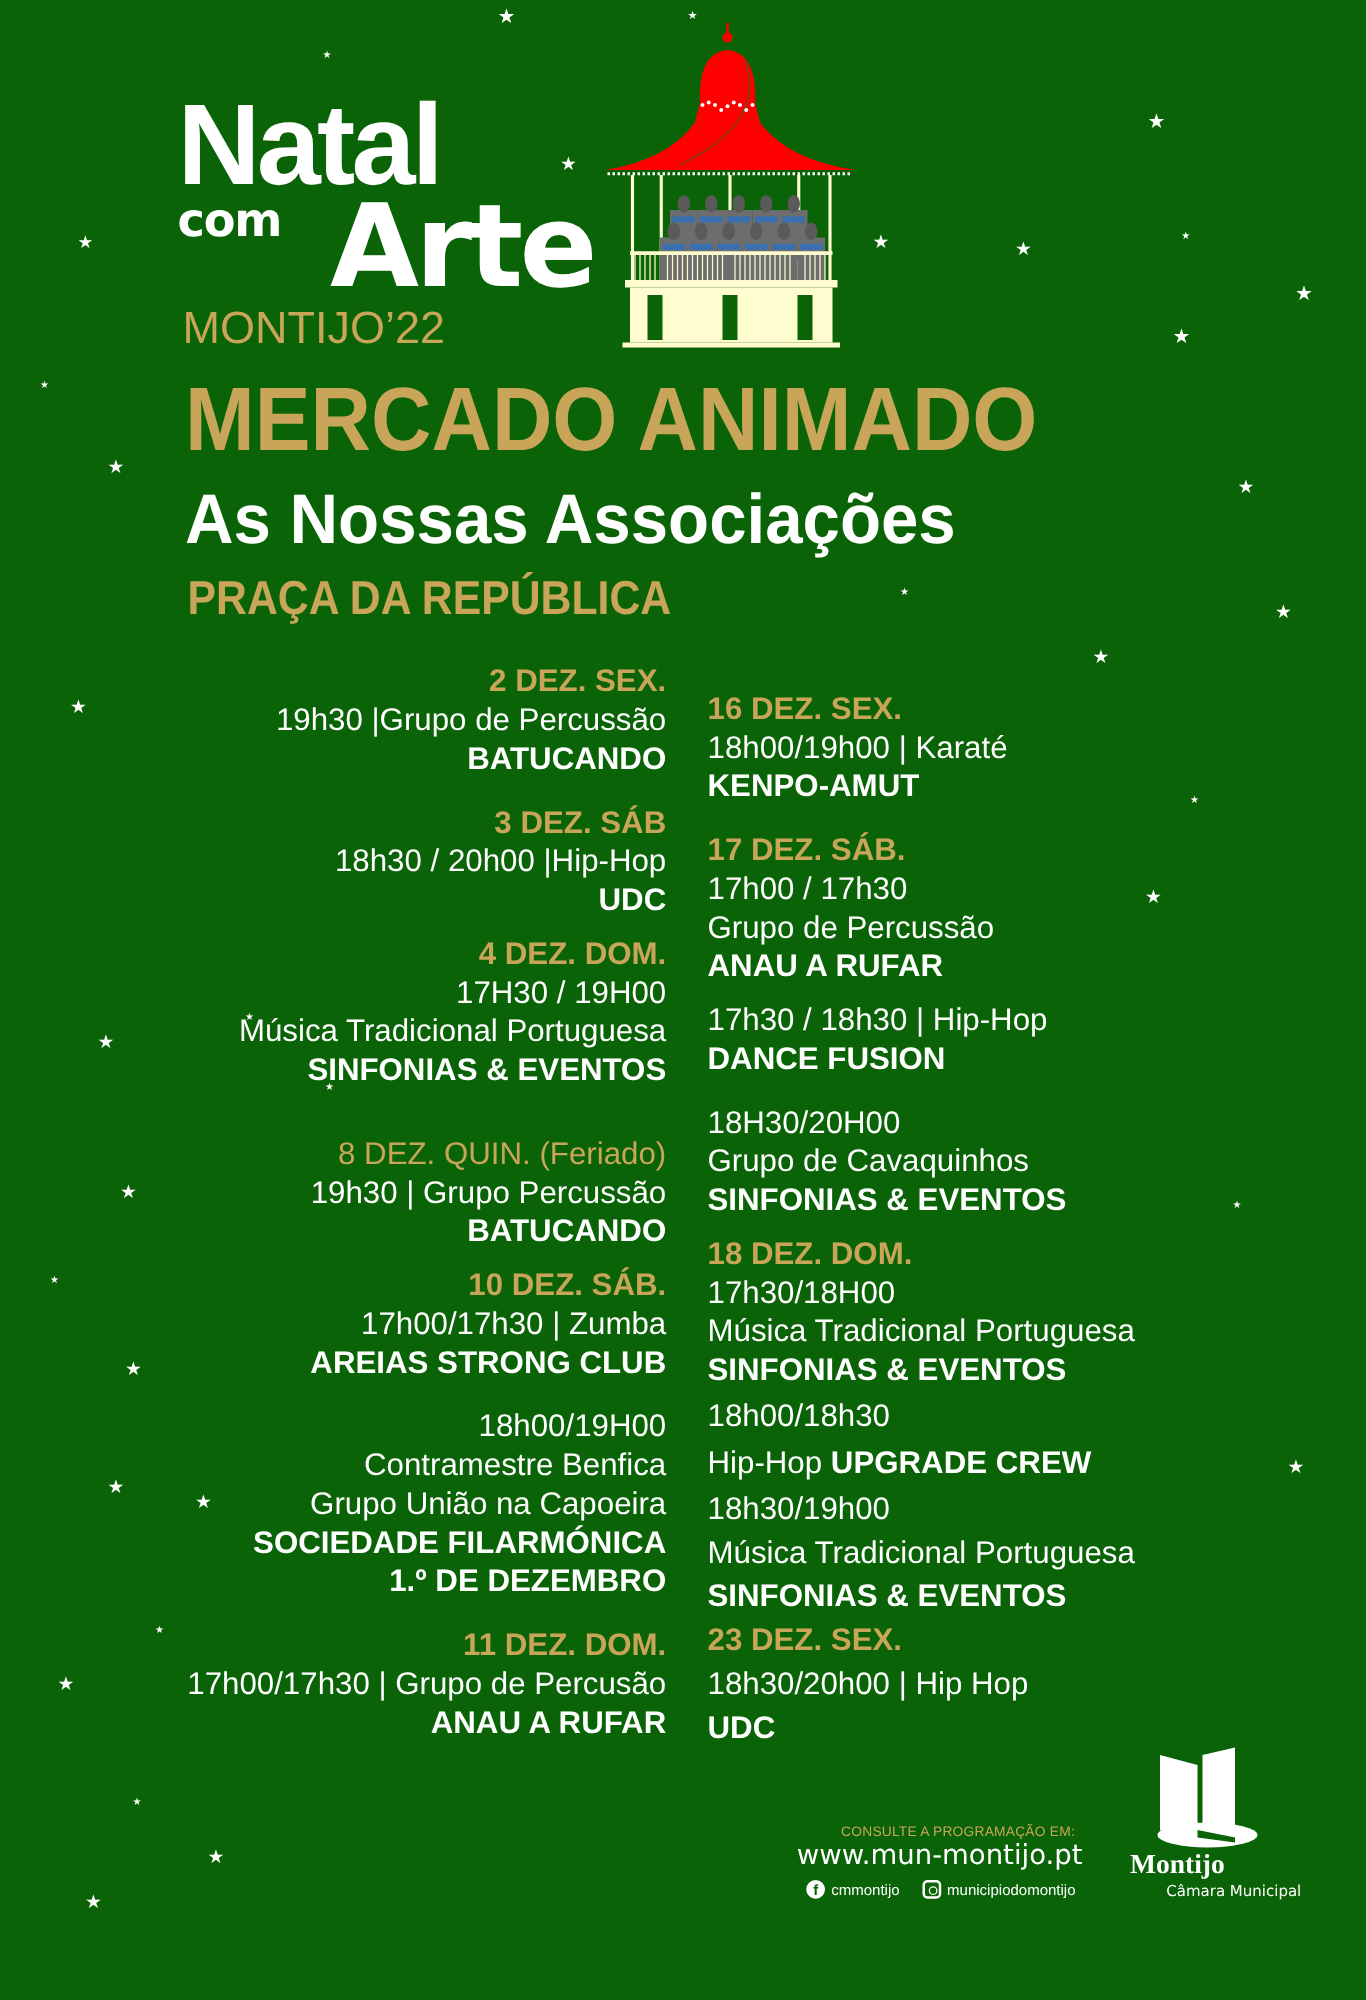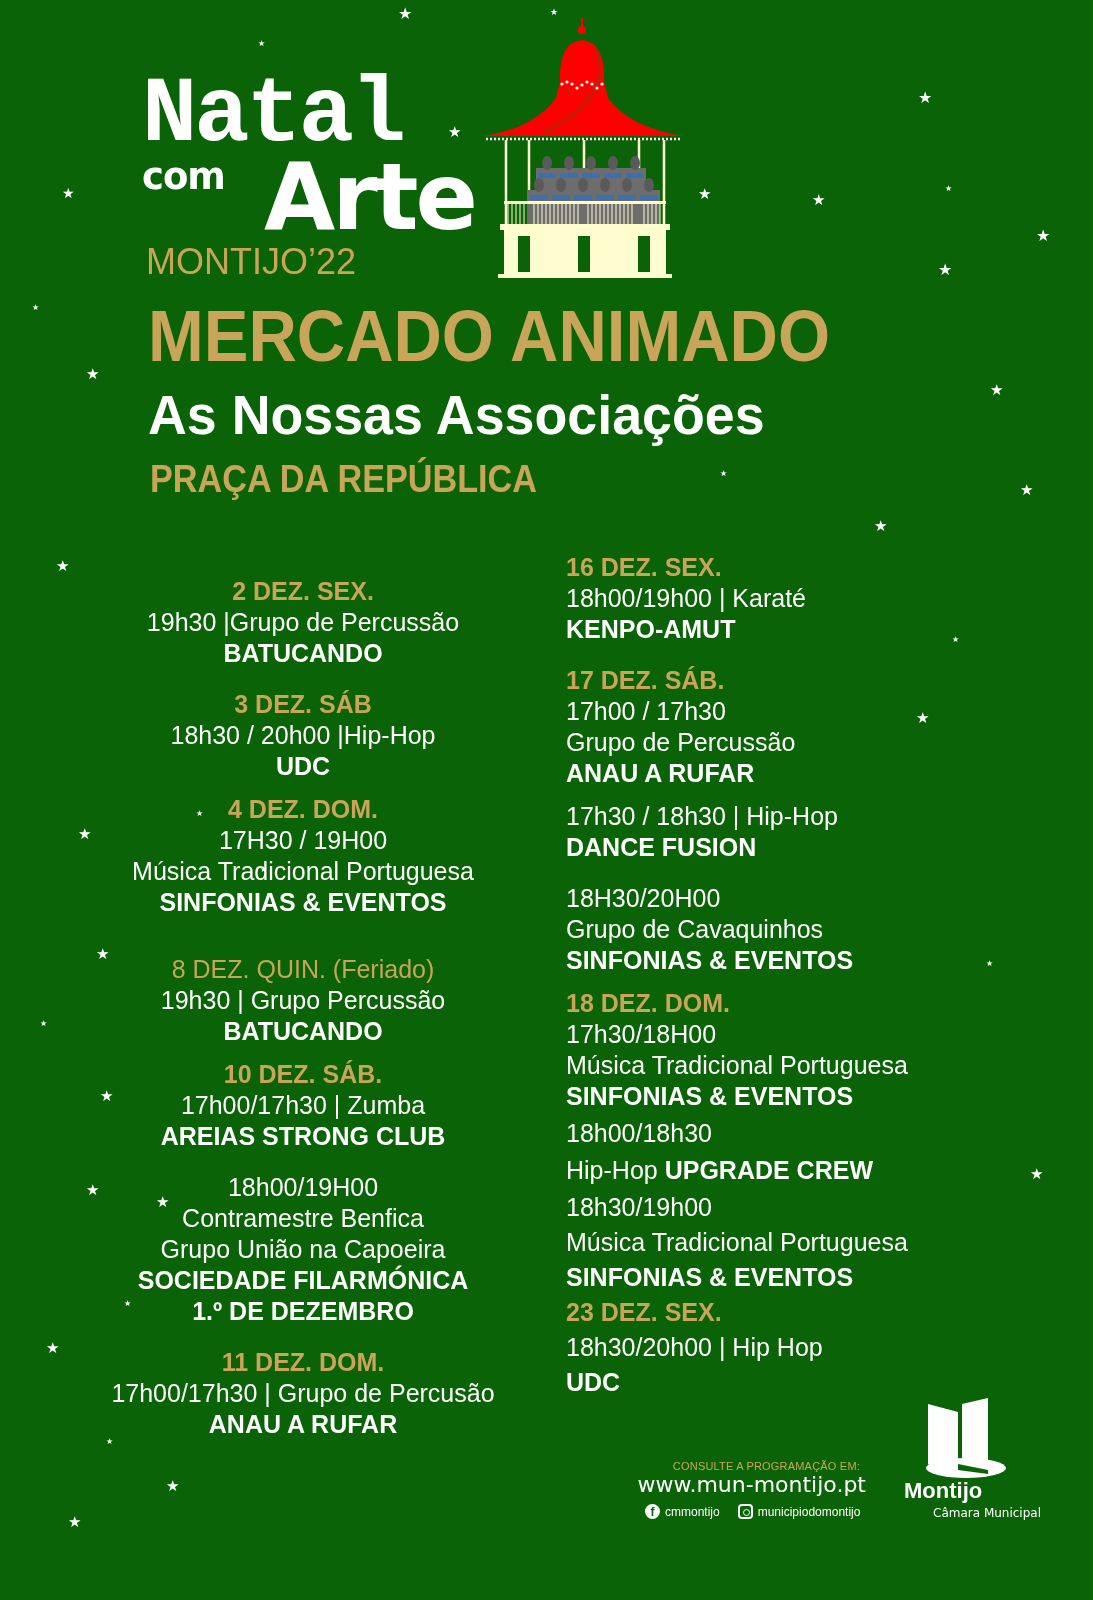--- a/index.html
+++ b/index.html
@@ -9,21 +9,21 @@
     font-family: "Liberation Sans", sans-serif;
     color: #ffffff;
     position: relative;
   }
   .star { position: absolute; color: #ffffff; line-height: 1; }
   .poster { position: absolute; inset: 0; }
 
   
   .title-natal {
     position: absolute; left: 142px; top: 70px;
-    font-family: Liberation Mono, monospace; font-weight: bold;
+    font-family: Liberation Sans, sans-serif; font-weight: bold;
     font-size: 92px; letter-spacing: -3px; line-height: 1; color: #fff;
   }
   .title-com {
     position: absolute; left: 142px; top: 158px;
     font-family: "DejaVu Sans", sans-serif; font-weight: bold;
     font-size: 37px; letter-spacing: -1px; line-height: 1; color: #fff;
   }
   .title-arte {
     position: absolute; left: 264px; top: 152px;
     font-family: "DejaVu Sans", sans-serif; font-weight: bold;
@@ -50,21 +50,21 @@
   }
   .h-praca {
     position: absolute; left: 150px; top: 460px;
     font-family: "Liberation Sans", sans-serif; font-weight: bold;
     font-size: 38px; line-height: 1; color: #c9a55a;
     transform: scaleX(0.9); transform-origin: left;
   }
 
   
   .col { position: absolute; font-size: 25px; line-height: 31px; }
-  .col-left { right: 560px; top: 576px; text-align: center; width: 460px; }
+  .col-left { right: 560px; top: 530px; text-align: right; width: 460px; }
   .col-right { left: 566px; top: 552px; text-align: left; width: 460px; }
   .day { font-weight: bold; color: #c9a55a; }
   .day.light { font-weight: normal; }
   .line { color: #fff; white-space: nowrap; }
   .org { font-weight: bold; color: #fff; white-space: nowrap; }
   .gap-s { height: 12px; }
   .gap-m { height: 20px; }
   .gap-l { height: 36px; }
 
   
@@ -87,21 +87,21 @@
   }
   .ig-icon {
     width: 15px; height: 15px; border: 2px solid #fff; border-radius: 4px; position: relative; display: inline-block;
   }
   .ig-icon::after {
     content: ""; position: absolute; left: 3px; top: 3px; width: 5px; height: 5px; border: 1.5px solid #fff; border-radius: 50%;
   }
   .logo { position: absolute; left: 904px; top: 1390px; width: 120px; }
   .logo-name {
     position: absolute; left: 904px; top: 1478px;
-    font-family: Liberation Sans, sans-serif; font-weight: bold; font-size: 22px; color: #fff;
+    font-family: Liberation Serif, serif; font-weight: bold; font-size: 22px; color: #fff;
   }
   .logo-sub {
     position: absolute; left: 933px; top: 1506px;
     font-family: "DejaVu Sans", sans-serif; font-size: 12px; color: #fff;
   }
 </style>
 </head>
 <body>
 
 <div class="poster">

